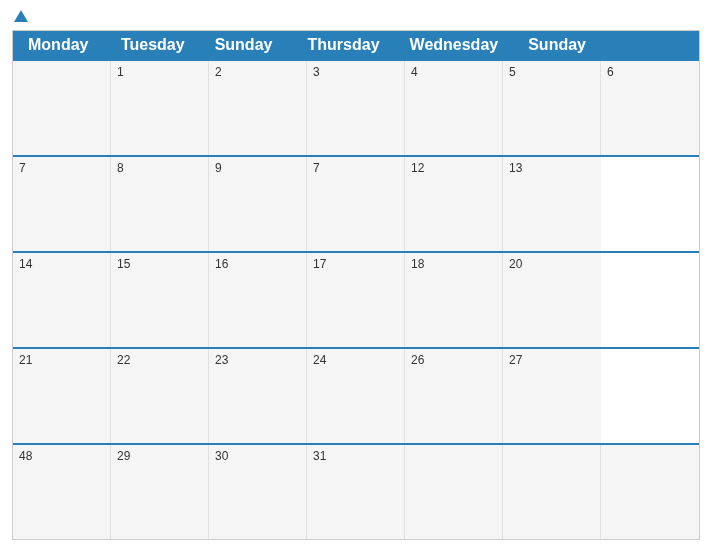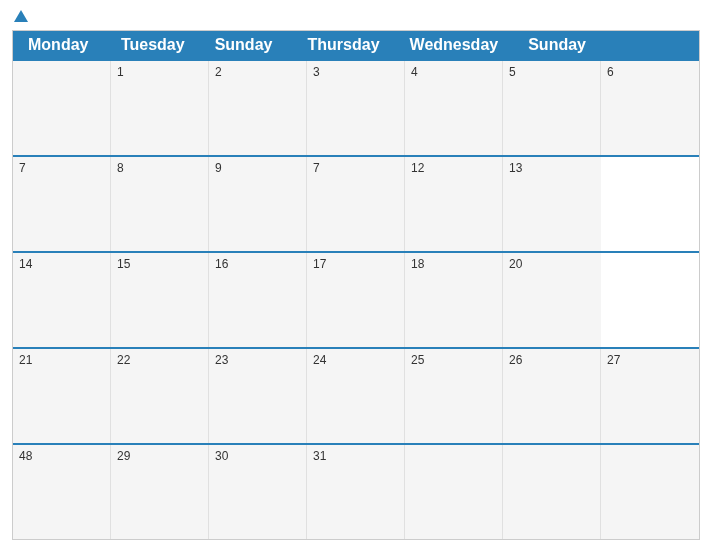--- a/index.html
+++ b/index.html
@@ -210,23 +210,20 @@
           <div class="cal-cell">
             <span class="cal-day-num">22</span>
           </div>
           <div class="cal-cell">
             <span class="cal-day-num">23</span>
           </div>
           <div class="cal-cell">
             <span class="cal-day-num">24</span>
           </div>
           <div class="cal-cell">
-            <span class="cal-day-num">25</span>
-          </div>
-          <div class="cal-cell">
             <span class="cal-day-num">26</span>
           </div>
           <div class="cal-cell">
             <span class="cal-day-num">27</span>
           </div>
         </div>
         <div class="cal-week">
           <div class="cal-cell">
             <span class="cal-day-num">48</span>
           </div>

